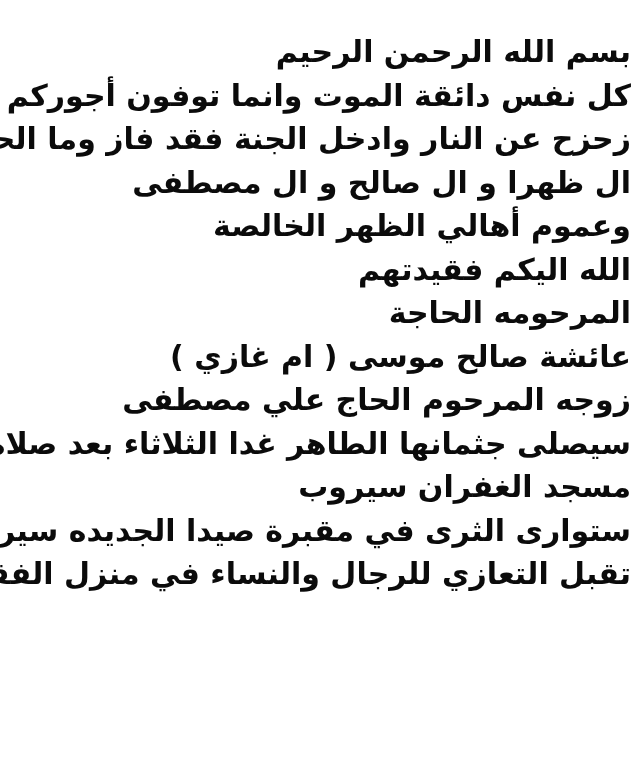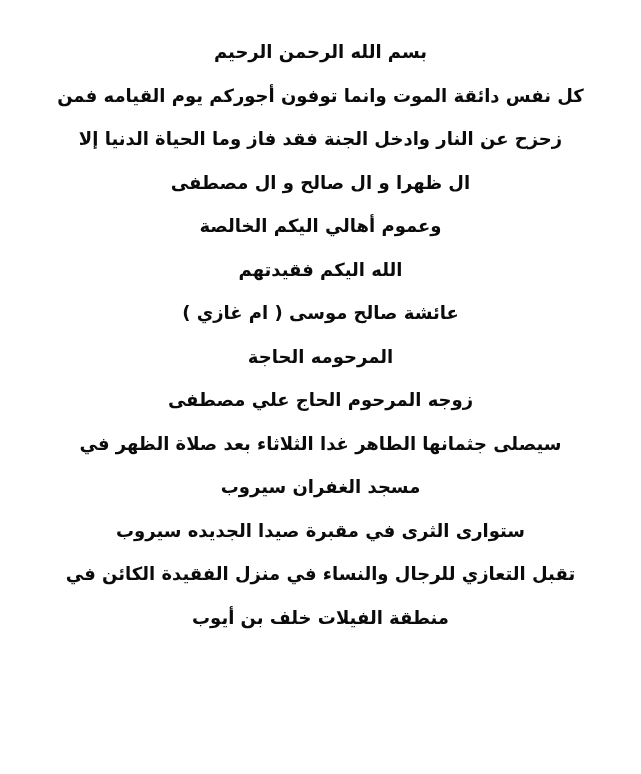--- a/index.html
+++ b/index.html
@@ -15,40 +15,38 @@
   }
   .document {
     width: 641px;
     height: 774px;
     box-sizing: border-box;
     padding: 30px 10px 10px 10px;
     background: #ffffff;
     direction: rtl;
   }
   .text-line {
-    text-align: center;
     color: #0b0b0b;
     font-weight: bold;
-    font-size: 18px;
+    font-size: 30px;
     line-height: 43.5px;
     white-space: nowrap;
     letter-spacing: 0px;
   }
 </style>
 </head>
 <body>
 
 <div class="document">
   <div class="text-line">بسم الله الرحمن الرحيم</div>
   <div class="text-line">كل نفس دائقة الموت وانما توفون أجوركم يوم القيامه فمن</div>
   <div class="text-line">زحزح عن النار وادخل الجنة فقد فاز وما الحياة الدنيا إلا</div>
   <div class="text-line">ال ظهرا و ال صالح و ال مصطفى</div>
-  <div class="text-line">وعموم أهالي اليكم الخالصة</div>
+  <div class="text-line">وعموم أهالي الظهر الخالصة</div>
   <div class="text-line">الله اليكم فقيدتهم</div>
+  <div class="text-line">المرحومه الحاجة</div>
   <div class="text-line">عائشة صالح موسى ( ام غازي )</div>
-  <div class="text-line">المرحومه الحاجة</div>
   <div class="text-line">زوجه المرحوم الحاج علي مصطفى</div>
   <div class="text-line">سيصلى جثمانها الطاهر غدا الثلاثاء بعد صلاة الظهر في</div>
   <div class="text-line">مسجد الغفران سيروب</div>
   <div class="text-line">ستوارى الثرى في مقبرة صيدا الجديده سيروب</div>
   <div class="text-line">تقبل التعازي للرجال والنساء في منزل الفقيدة الكائن في</div>
-  <div class="text-line">منطقة الفيلات خلف بن أيوب</div>
 </div>
 
 </body></html>

